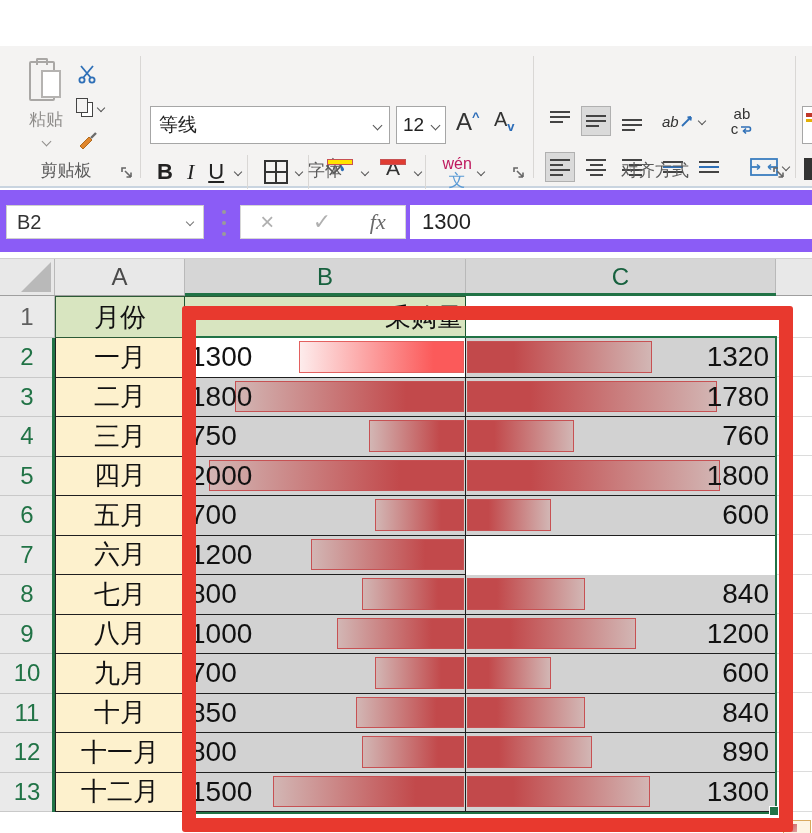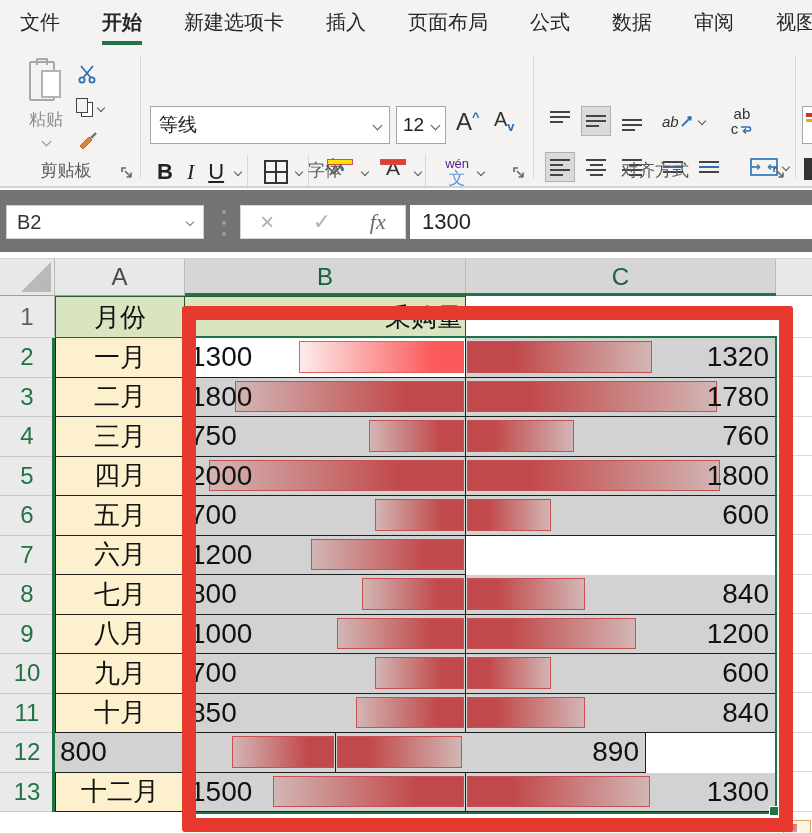--- a/index.html
+++ b/index.html
@@ -44,33 +44,33 @@
   .grow-btn { position:absolute; top:62px; font-size:24px; color:#333; cursor:pointer; }
   .grow-btn .mark { color:#2b6cb8; font-size:13px; vertical-align:super; font-weight:bold; }
   #font-row2 { position:absolute; left:150px; top:104px; height:44px; display:flex; align-items:center; }
   .fbtn { font-size:22px; color:#222; margin:0 7px; cursor:pointer; }
   .ic-borders { position:relative; width:24px; height:24px; border:2px solid #333; margin:0 4px 0 10px; cursor:pointer; }
   .ic-borders::before { content:""; position:absolute; left:50%; top:0; bottom:0; width:2px; background:#333; transform:translateX(-50%); }
   .ic-borders::after { content:""; position:absolute; top:50%; left:0; right:0; height:2px; background:#333; transform:translateY(-50%); }
   .colorbtn { position:relative; width:30px; height:32px; margin:0 3px 0 10px; cursor:pointer; text-align:center; }
   .colorbtn .bar { position:absolute; left:2px; right:2px; bottom:1px; height:6px; }
   .phonetic { width:30px; text-align:center; line-height:1; margin:0 2px 0 12px; cursor:pointer; }
-  .phonetic .p1 { font-size:13px; color:#4c1d95; display:block; }
+  .phonetic .p1 { font-size:16px; color:#be185d; display:block; }
   .phonetic .p2 { font-size:17px; color:#5b9bd5; display:block; }
 
   
   .al-ic { width:30px; height:30px; margin:0 3px; display:flex; flex-direction:column; justify-content:center; gap:3px; padding:4px; cursor:pointer; border:1px solid transparent; }
   .al-ic.sel { background:#dadada; border:1px solid #b0b0b0; }
   .al-ic i { display:block; height:2px; background:#444; }
   #align-row1 { position:absolute; left:542px; top:60px; display:flex; align-items:center; }
   #align-row2 { position:absolute; left:542px; top:106px; display:flex; align-items:center; }
   .ab-txt { font-size:15px; color:#333; font-style:italic; }
 
   
-  #fbar { position:absolute; left:0; top:190px; width:812px; height:79px; background:#737373; }
+  #fbar { position:absolute; left:0; top:190px; width:812px; height:79px; background:#8b5cf6; }
   #namebox { position:absolute; left:6px; top:15px; width:198px; height:34px; background:#fff; border:1px solid #cfcfcf; display:flex; align-items:center; font-size:20px; color:#333; padding:0 10px; }
   #namebox .crt { margin-left:auto; border-color:#777; }
   #fbar-dots { position:absolute; left:222px; top:20px; width:6px; height:26px; display:flex; flex-direction:column; justify-content:space-between; }
   #fbar-dots i { width:4px; height:4px; border-radius:50%; background:#9a9a9a; }
   #fxpanel { position:absolute; left:240px; top:15px; width:166px; height:34px; background:#fff; border:1px solid #d6d6d6; display:flex; align-items:center; justify-content:space-around; }
   #fxpanel .x { color:#b0b0b0; font-size:24px; cursor:pointer; }
   #fxpanel .ck { color:#b0b0b0; font-size:22px; cursor:pointer; }
   #fxpanel .fx { color:#6a6a6a; font-size:22px; font-style:italic; font-family:"Liberation Serif",serif; cursor:pointer; }
   #ffield { position:absolute; left:410px; top:15px; width:402px; height:34px; background:#fff; display:flex; align-items:center; font-size:22px; color:#222; padding:0 12px; }
 
@@ -131,31 +131,20 @@
   #smart-tag { position:absolute; left:783px; top:820px; width:28px; height:20px; background:#fdf4e4; border:1px solid #d9a95f; z-index:45; cursor:pointer; }
   #smart-tag i { position:absolute; left:3px; top:3px; width:10px; height:8px; background:linear-gradient(135deg,#c9504e,#e0a0a0); display:block; }
 
   svg { display:block; }
 </style>
 </head>
 <body>
 
 <div id="app">
 
-  <div id="tabbar">
-      <span class="tab">文件</span>
-      <span class="tab active">开始</span>
-      <span class="tab">新建选项卡</span>
-      <span class="tab">插入</span>
-      <span class="tab">页面布局</span>
-      <span class="tab">公式</span>
-      <span class="tab">数据</span>
-      <span class="tab">审阅</span>
-      <span class="tab">视图</span>
-    </div>
 
   <div id="ribbon">
 
     <div id="paste-btn">
       <div class="clipboard">
           <i class="board"></i>
           <i class="clip"></i>
           <i class="page"></i>
         </div>
       <div class="paste-label">粘贴</div>
@@ -503,20 +492,23 @@
               <div class="bar right" style="width: 38.64%;"></div>
               <span class="txt">850</span>
             </div>
             <div class="cell cc">
               <div class="bar left" style="width: 38.18%;"></div>
               <span class="txt">840</span>
             </div>
           </div>
           <div class="grow" style="height: 39.5px;">
             <div class="rh green">12</div>
+            <div class="cell ca">
+              <span class="txt">十一月</span>
+            </div>
             <div class="cell cb">
               <div class="bar right" style="width: 36.36%;"></div>
               <span class="txt">800</span>
             </div>
             <div class="cell cc">
               <div class="bar left" style="width: 40.45%;"></div>
               <span class="txt">890</span>
             </div>
           </div>
           <div class="grow" style="height: 39.5px;">

